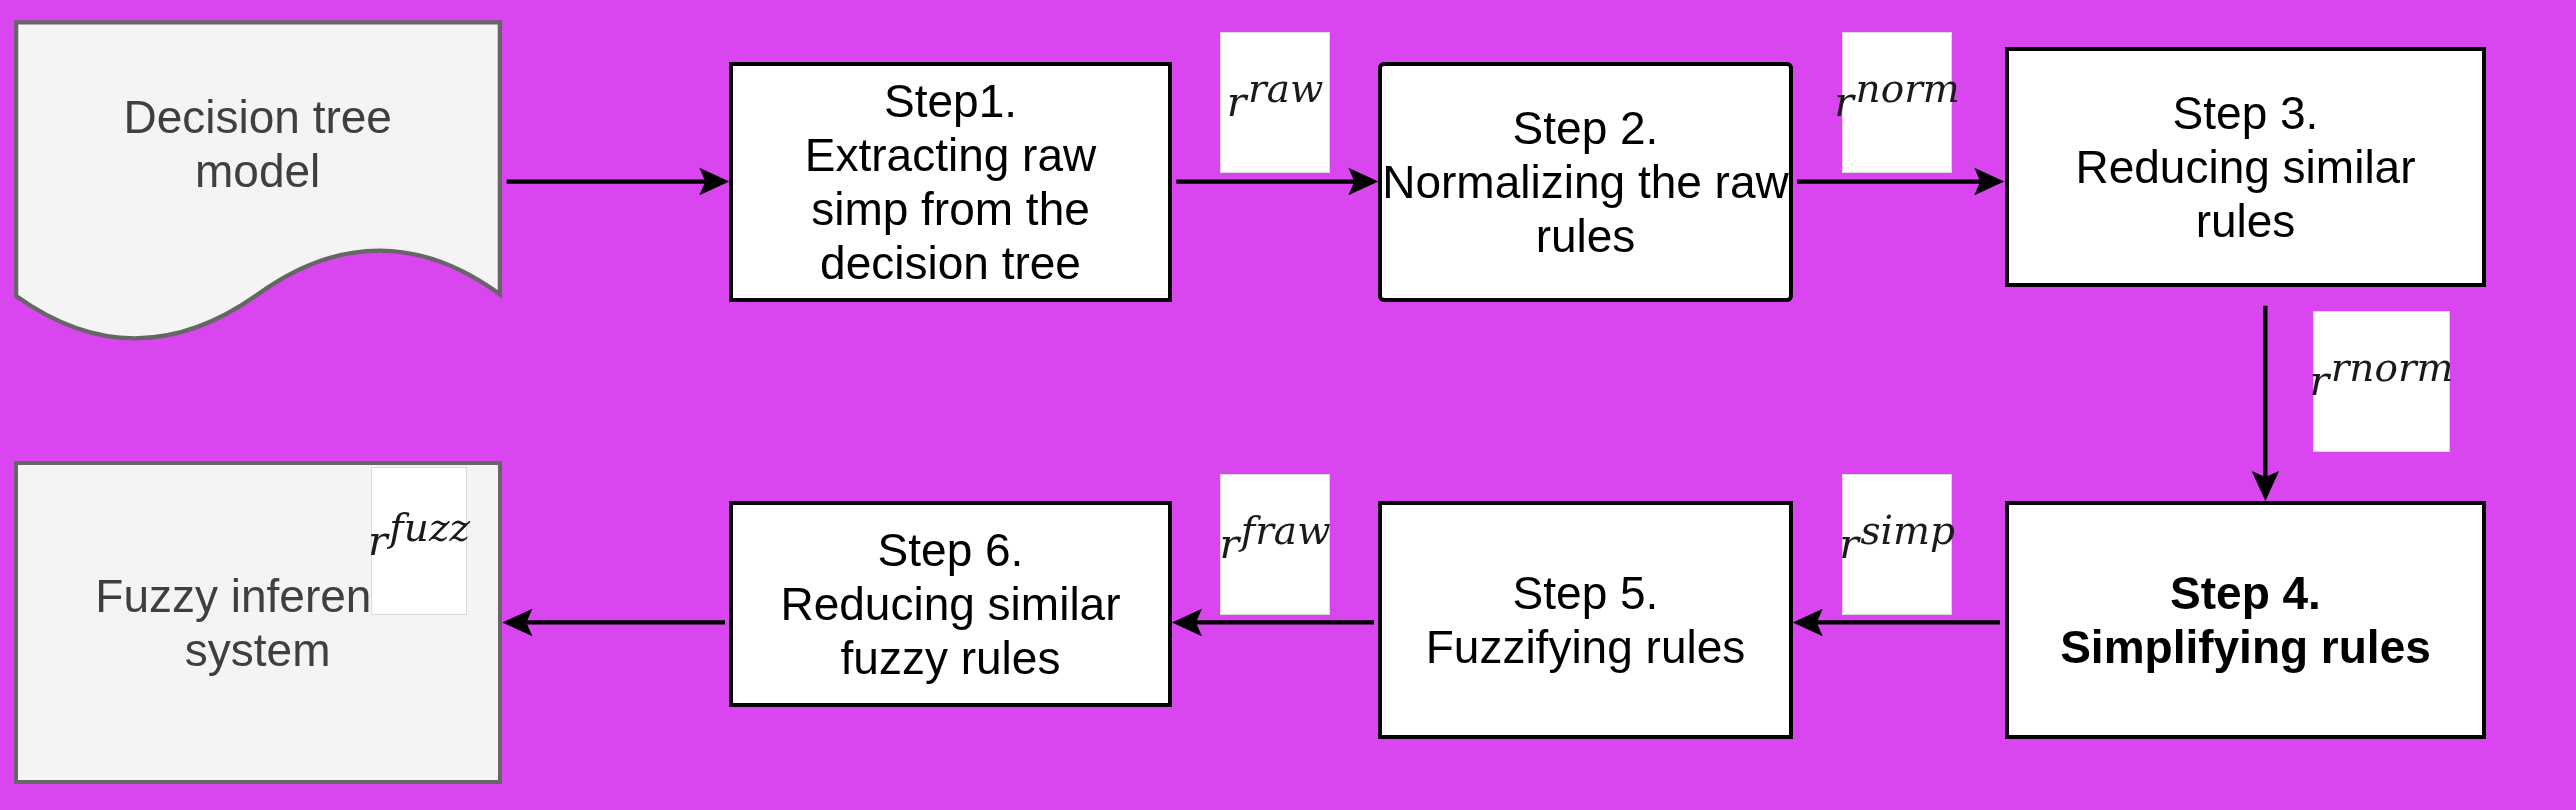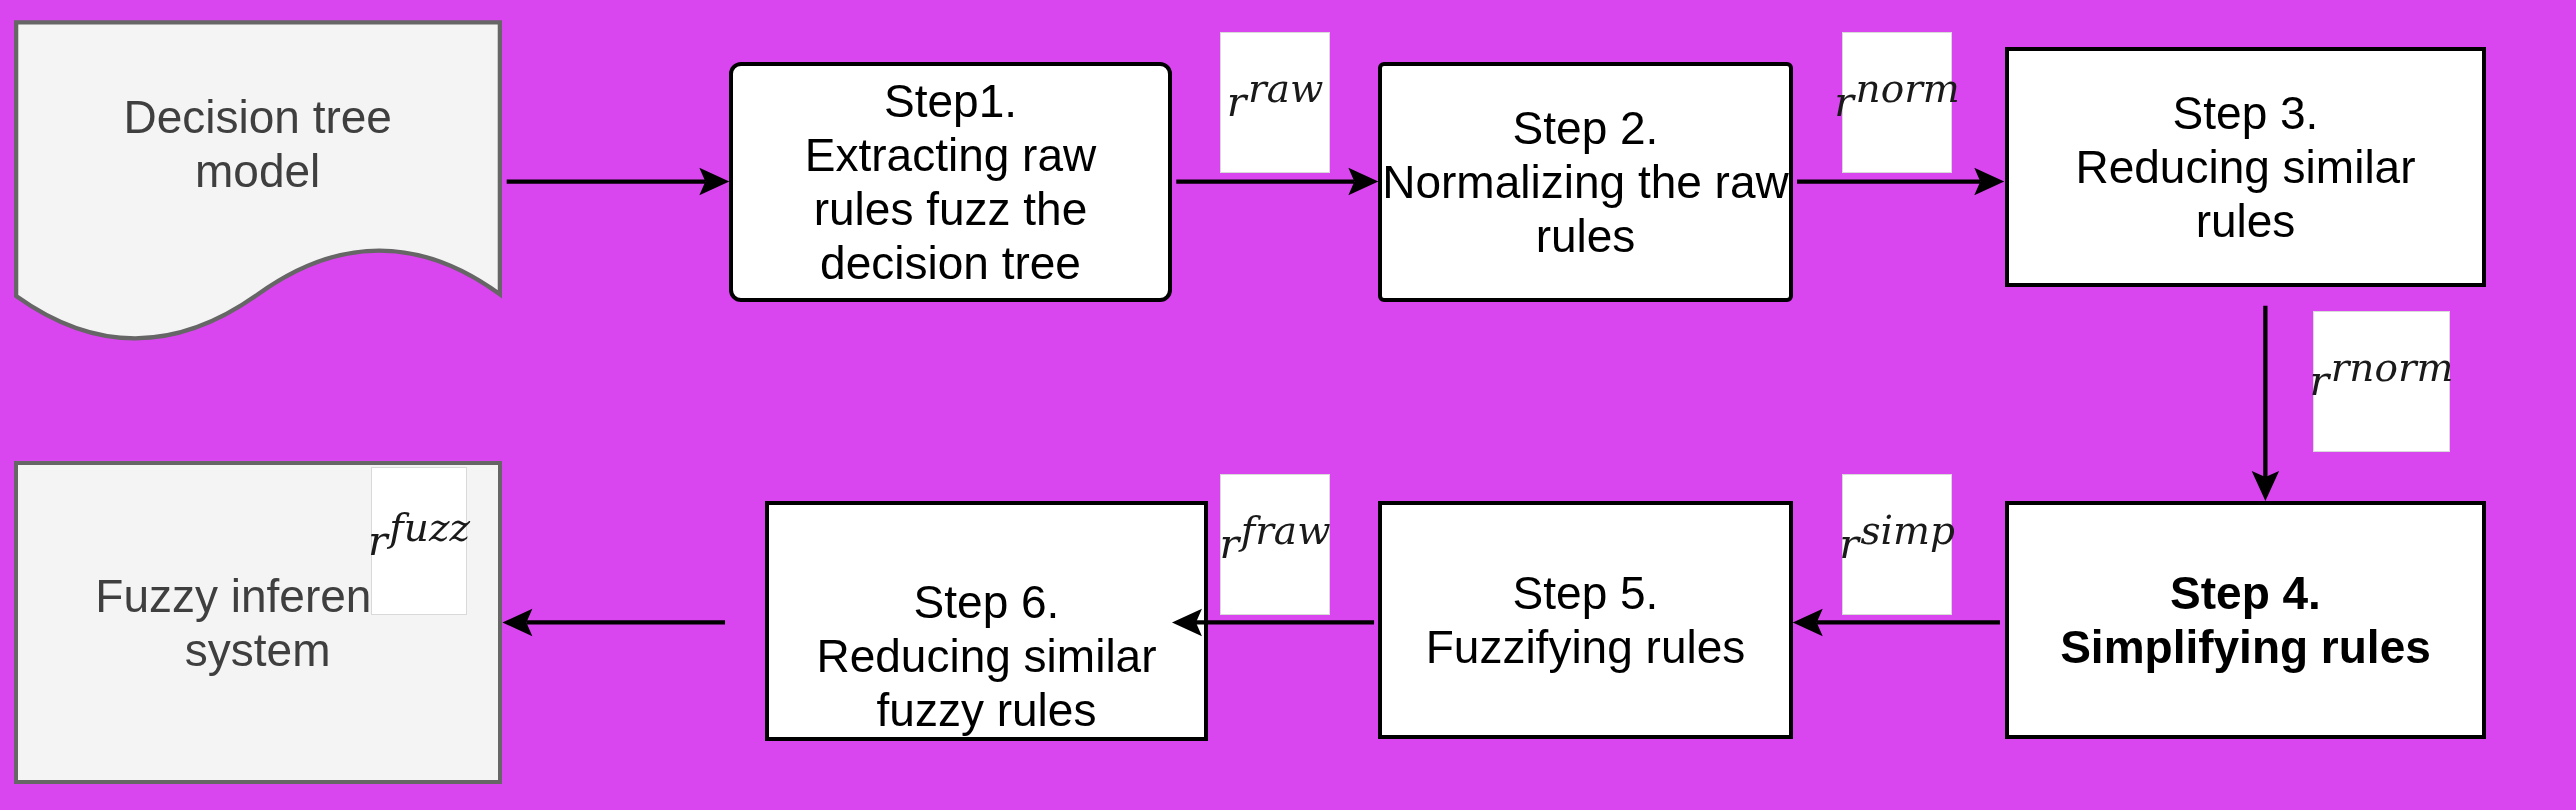--- a/index.html
+++ b/index.html
@@ -65,24 +65,24 @@
   <div id="doc-shape">
     <svg width="488" height="343" viewBox="0 0 570 400">
       <path d="M 2.5,2.5 L 567.5,2.5 L 567.5,320 Q 427,218 285,320 Q 142,422 2.5,322 Z" fill="#f4f4f4" stroke="#666666" stroke-width="5"></path>
     </svg>
     <div id="doc-text">
       <div class="tl">Decision tree</div>
       <div class="tl">model</div>
     </div>
   </div>
 
-  <div class="node step" style="left:729px;top:62px;width:443px;height:240px;border-radius:12px;">
+  <div class="node step" style="left:729px;top:62px;width:443px;height:240px;">
     <div class="tl">Step1.</div>
     <div class="tl">Extracting raw</div>
-    <div class="tl">rules fuzz the</div>
+    <div class="tl">simp from the</div>
     <div class="tl">decision tree</div>
   </div>
 
   <div class="node step" style="left:1378px;top:62px;width:415px;height:240px;border-radius:6px;">
     <div class="tl">Step 2.</div>
     <div class="tl">Normalizing the raw</div>
     <div class="tl">rules</div>
   </div>
 
   <div class="node step" style="left:2005px;top:47px;width:481px;height:240px;">
@@ -94,21 +94,21 @@
   <div class="node step" style="left:2005px;top:501px;width:481px;height:238px;font-weight:bold;">
     <div class="tl">Step 4.</div>
     <div class="tl">Simplifying rules</div>
   </div>
 
   <div class="node step" style="left:1378px;top:501px;width:415px;height:238px;">
     <div class="tl">Step 5.</div>
     <div class="tl">Fuzzifying rules</div>
   </div>
 
-  <div class="node step" style="left:765px;top:501px;width:443px;height:240px;justify-content:flex-end;">
+  <div class="node step" style="left:729px;top:501px;width:443px;height:206px;">
     <div class="tl">Step 6.</div>
     <div class="tl">Reducing similar</div>
     <div class="tl">fuzzy rules</div>
   </div>
 
   <div class="node terminal" style="left:13.7px;top:461px;width:488px;height:323px;">
     <div class="tl">Fuzzy inference</div>
     <div class="tl">system</div>
   </div>
 

